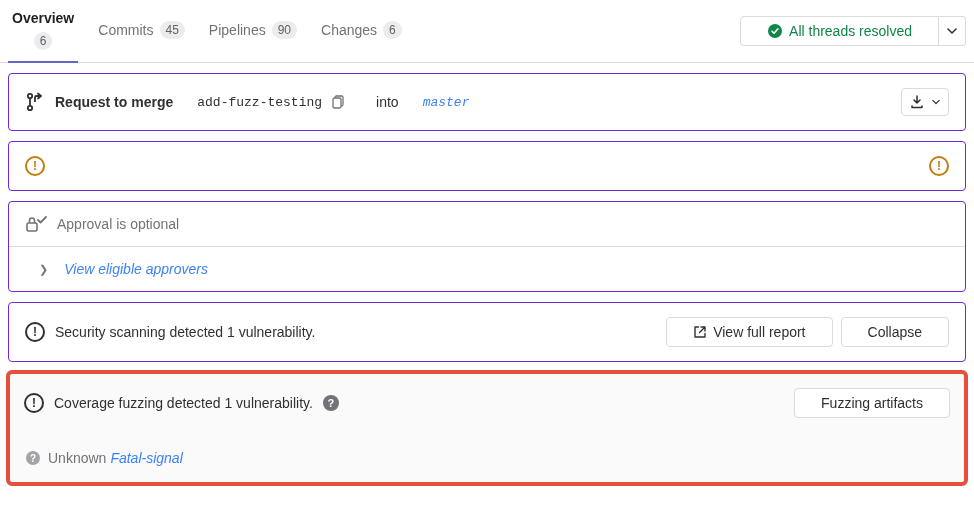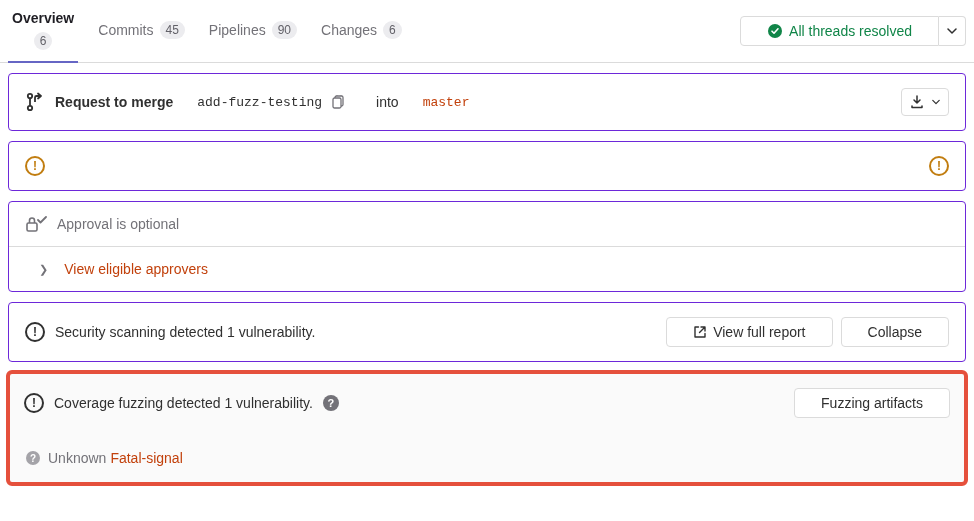--- a/index.html
+++ b/index.html
@@ -13,21 +13,21 @@
 .btn { display: inline-flex; align-items: center; gap: 6px; padding: 6px 26px; border: 1px solid #dbdbdb; border-radius: 4px; background: #fff; color: #303030; font-size: 14px; cursor: pointer; }
 .btn.icon-only { padding: 6px 8px; }
 .threads-btn { color: #108548; }
 .threads-group { display: flex; align-items: stretch; }
 .threads-group .btn:first-child { border-top-right-radius: 0; border-bottom-right-radius: 0; }
 .threads-group .btn:last-child { border-left: none; border-top-left-radius: 0; border-bottom-left-radius: 0; }
 .panel { border: 1px solid #6d28d9; border-radius: 4px; margin: 10px 8px 0; }
 .panel-row { display: flex; align-items: center; padding: 14px 16px; gap: 10px; }
 .mr-row { justify-content: space-between; }
 .mono { font-family: "SFMono-Regular", Consolas, "Liberation Mono", Menlo, monospace; font-size: 13px; margin-left: 14px; }
-.link { color: #c2410c; cursor: pointer; }
+.link { color: #3b82f6; cursor: pointer; font-style: italic; }
 .muted { color: #737278; }
 .bold { font-weight: 600; }
 .icon-svg { display: inline-block; vertical-align: middle; }
 .warn-circle { width: 20px; height: 20px; border-radius: 50%; border: 2px solid #c17d10; display: inline-flex; align-items: center; justify-content: center; color: #c17d10; font-weight: 700; font-size: 12px; flex-shrink: 0; }
 .black-circle { width: 20px; height: 20px; border-radius: 50%; border: 2px solid #303030; display: inline-flex; align-items: center; justify-content: center; color: #303030; font-weight: 700; font-size: 12px; flex-shrink: 0; line-height: 1; }
 .q-circle { width: 16px; height: 16px; border-radius: 50%; background: #737278; color: #fff; display: inline-flex; align-items: center; justify-content: center; font-size: 11px; font-weight: 600; }
 .divider { border-top: 1px solid #dbdbdb; }
 .approvers { padding: 14px 16px 14px 30px; display: flex; align-items: center; gap: 16px; }
 .chev { color: #737278; font-size: 11px; }
 .sev-circle { width: 14px; height: 14px; border-radius: 50%; background: #a4a3a8; display: inline-flex; align-items: center; justify-content: center; color: #fff; font-size: 10px; font-weight: 700; }

